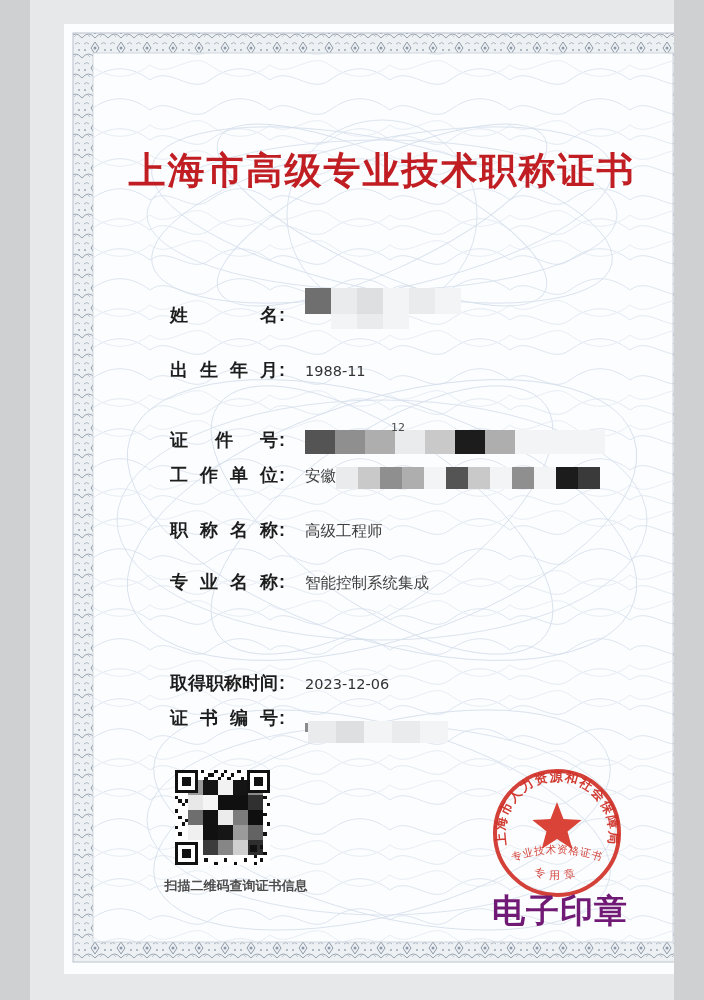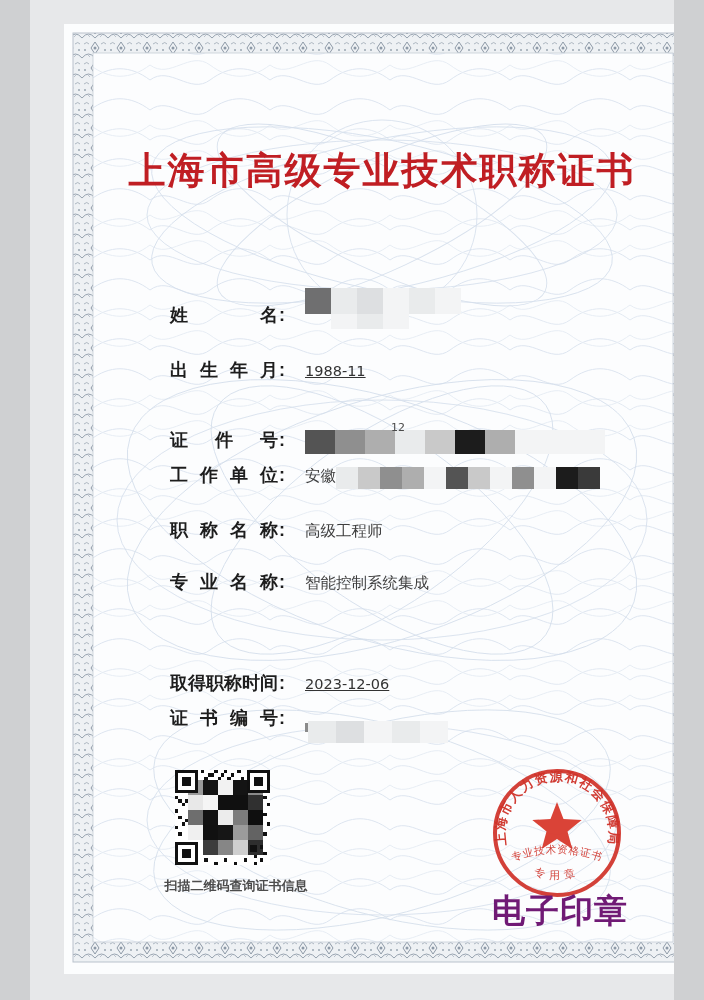--- a/index.html
+++ b/index.html
@@ -9,21 +9,21 @@
   .content{position:absolute;left:0;top:0;width:704px;height:1000px;z-index:1;}
 
   .title{position:absolute;left:0;right:0;top:146px;text-align:center;
          font-size:37px;font-weight:900;color:#c01e23;letter-spacing:2px;}
 
   .row{position:absolute;left:140px;white-space:nowrap;color:#1d1d1d;}
   .lbl{display:inline-block;width:108px;font-size:18px;font-weight:bold;
        text-align:justify;text-align-last:justify;color:#1d1d1d;}
   .colon{font-size:18px;font-weight:bold;margin-left:1px;margin-right:20px;color:#1d1d1d;}
   .val{font-family:"Liberation Serif","DejaVu Serif",serif;font-size:15.5px;color:#3f3f3f;}
-  .val.num{font-family:"DejaVu Sans","Liberation Sans",sans-serif;font-size:14.5px;color:#333;text-decoration:underline;}
+  .val.num{font-family:"DejaVu Sans","Liberation Sans",sans-serif;font-size:14.5px;color:#333;}
   .val.wrap{display:inline-block;width:335px;white-space:normal;line-height:1.55;vertical-align:top;}
 
   
   .mosaic{display:inline-block;vertical-align:-8px;position:relative;}
   .mrow{display:flex;}
   .mosaic i{display:block;}
   .mz26 i{width:26px;height:26px;}
   .mz24 i{width:30px;height:24px;}
   .mz22 i{width:22px;height:22px;}
   .mz28 i{width:28px;height:22px;}

